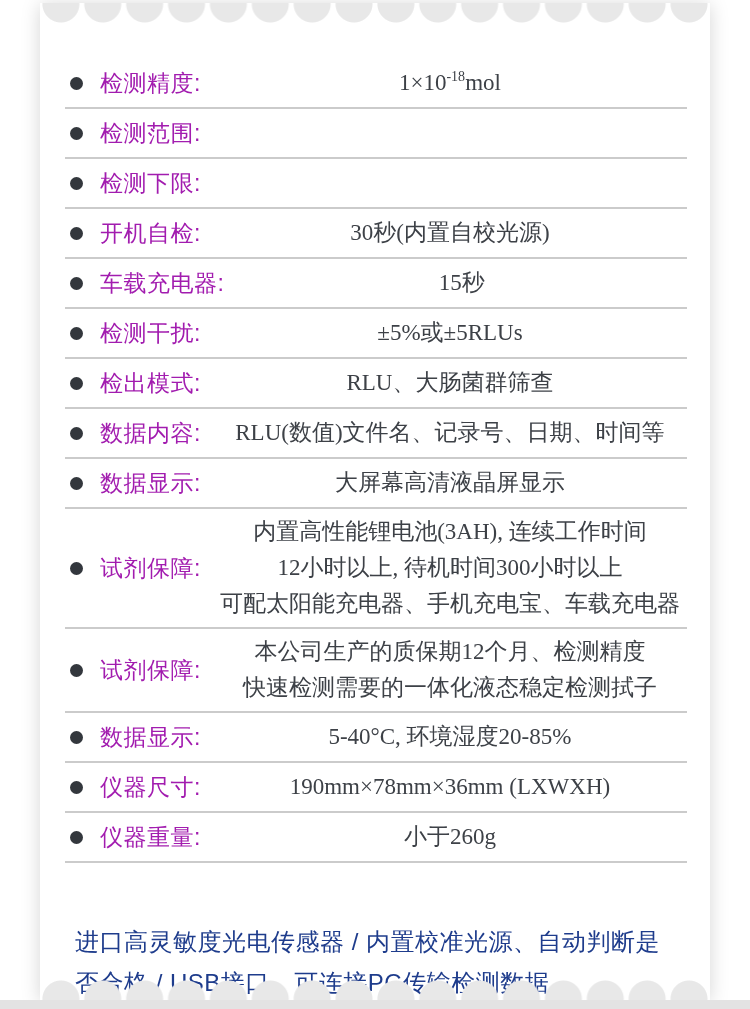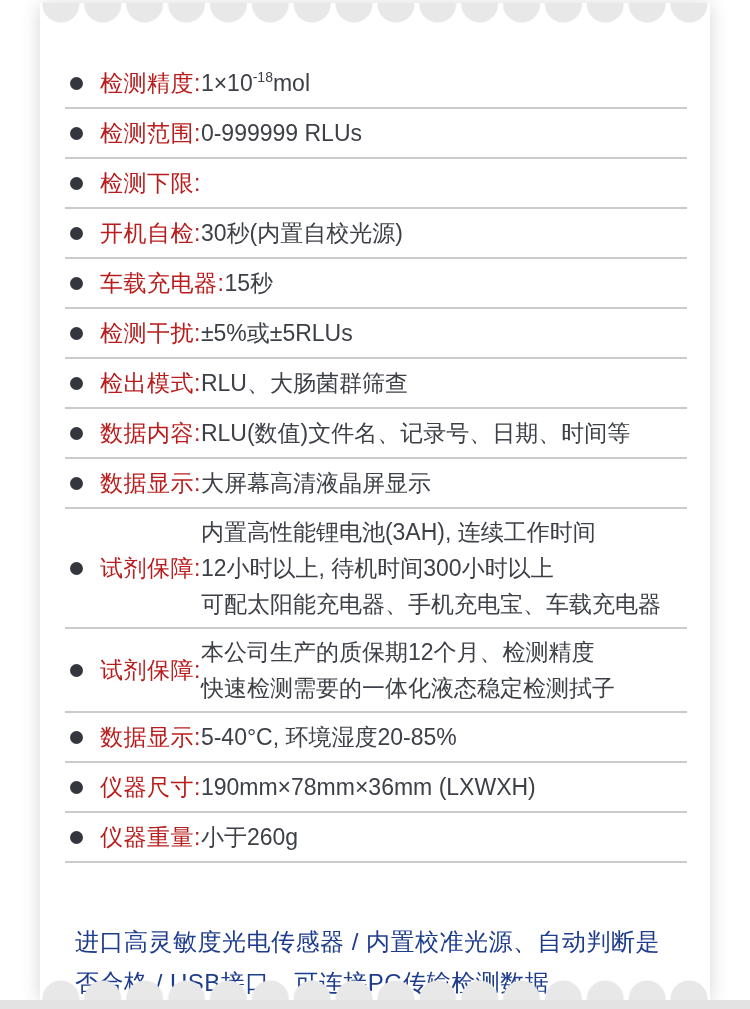--- a/index.html
+++ b/index.html
@@ -34,26 +34,26 @@
   .row{
     display:flex;align-items:center;
     min-height:48px;
     border-bottom:2px solid #cbcbcb;
   }
   .bullet{
     flex:0 0 13px;width:13px;height:13px;border-radius:50%;
     background:#33373d;margin:0 17px 0 5px;
   }
   .label{
-    font-size:23px;color:#b91c1c;white-space:nowrap;
+    font-size:23px;color:#a21caf;white-space:nowrap;margin-right:12px;
     letter-spacing:0.5px;
   }
   .value{
-    flex:1;text-align:left;font-size:23px;color:#3d4147;
-    line-height:36px;padding:5px 0 5px 0;
+    flex:1;text-align:center;font-size:23px;color:#3d4147;
+    line-height:36px;padding:5px 0 5px 0;font-family:Liberation Serif, serif;
   }
   .value sup{font-size:14px;line-height:0;}
   .footer-note{
     position:absolute;left:35px;top:874px;width:592px;
     font-size:24px;line-height:41px;color:#1e3c8c;
     letter-spacing:0.5px;
     margin-top:44px;
   }
 </style>
 </head>
@@ -66,23 +66,20 @@
     <span class="bullet"></span>
     <span class="label">检测精度:</span>
     <span class="value">
           <div><span>1×10</span><sup>-18</sup><span>mol</span></div>
         </span>
   </div>
 
   <div class="row">
     <span class="bullet"></span>
     <span class="label">检测范围:</span>
-    <span class="value">
-          <div><span>0-999999 RLUs</span></div>
-        </span>
   </div>
 
   <div class="row">
     <span class="bullet"></span>
     <span class="label">检测下限:</span>
   </div>
 
   <div class="row">
     <span class="bullet"></span>
     <span class="label">开机自检:</span>

